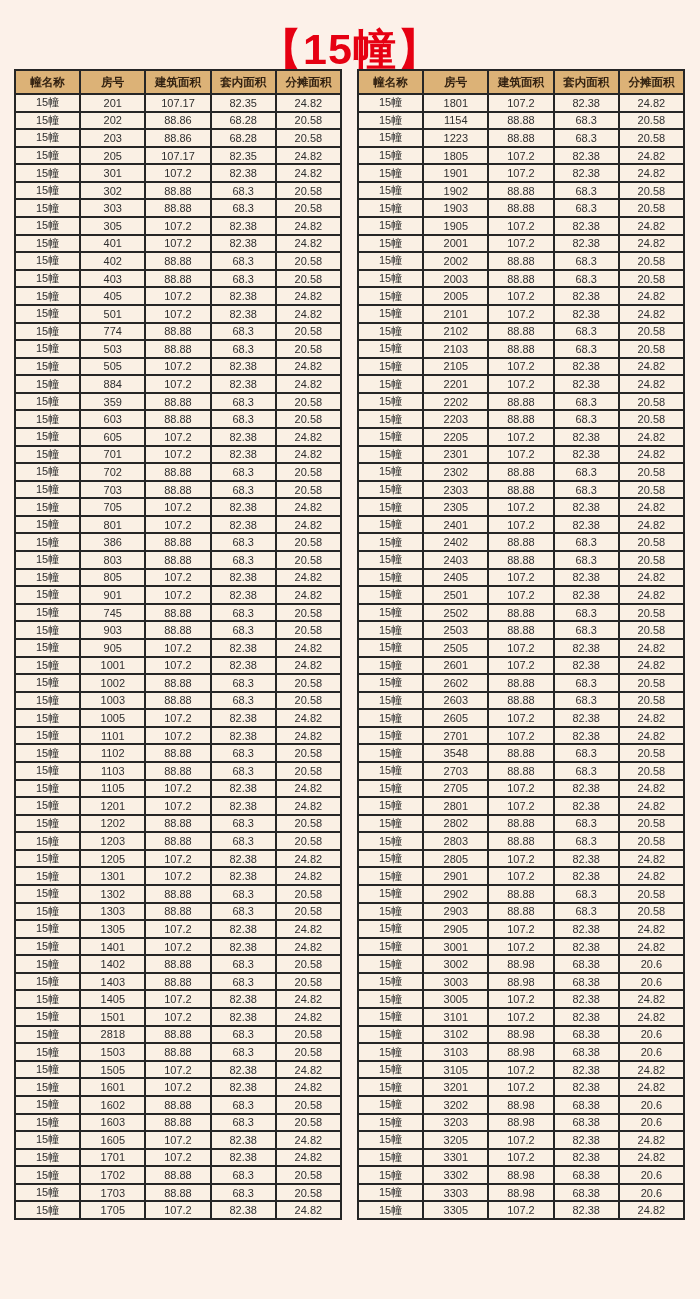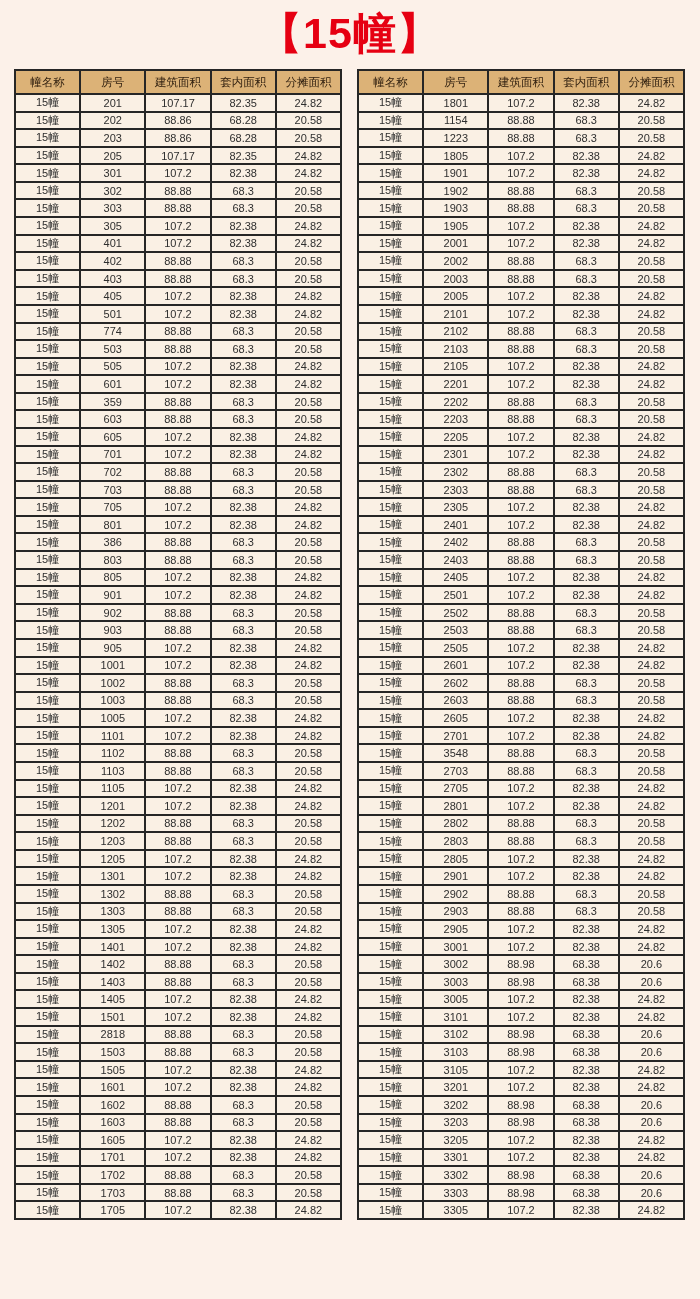--- a/index.html
+++ b/index.html
@@ -14,21 +14,21 @@
     width: 700px;
     height: 1299px;
     position: relative;
   }
   .title {
     text-align: center;
     color: #e60012;
     font-size: 43px;
     font-weight: bold;
     letter-spacing: 1px;
-    padding-top: 4px;
+    padding-top: 20px;
     height: 69px;
     line-height: 58px;
   }
   .tables {
     display: flex;
     justify-content: space-between;
     padding: 0 15px 0 14px;
   }
   table.area-table {
     width: 328px;
@@ -43,21 +43,21 @@
     vertical-align: middle;
     font-size: 11px;
     color: #2e2e2e;
     padding: 0;
     overflow: hidden;
     white-space: nowrap;
   }
   table.area-table th {
     background: #dcb277;
     color: #332211;
-    font-weight: normal;
+    font-weight: bold;
     height: 24px;
     font-size: 11.5px;
   }
 </style>
 </head>
 <body>
 
 <div class="page">
   <h1 class="title">【15幢】</h1>
   <div class="tables">
@@ -179,21 +179,21 @@
           </tr>
           <tr>
             <td>15幢</td>
             <td>505</td>
             <td>107.2</td>
             <td>82.38</td>
             <td>24.82</td>
           </tr>
           <tr>
             <td>15幢</td>
-            <td>601</td>
+            <td>884</td>
             <td>107.2</td>
             <td>82.38</td>
             <td>24.82</td>
           </tr>
           <tr>
             <td>15幢</td>
             <td>359</td>
             <td>88.88</td>
             <td>68.3</td>
             <td>20.58</td>
@@ -270,21 +270,21 @@
           </tr>
           <tr>
             <td>15幢</td>
             <td>901</td>
             <td>107.2</td>
             <td>82.38</td>
             <td>24.82</td>
           </tr>
           <tr>
             <td>15幢</td>
-            <td>902</td>
+            <td>745</td>
             <td>88.88</td>
             <td>68.3</td>
             <td>20.58</td>
           </tr>
           <tr>
             <td>15幢</td>
             <td>903</td>
             <td>88.88</td>
             <td>68.3</td>
             <td>20.58</td>

